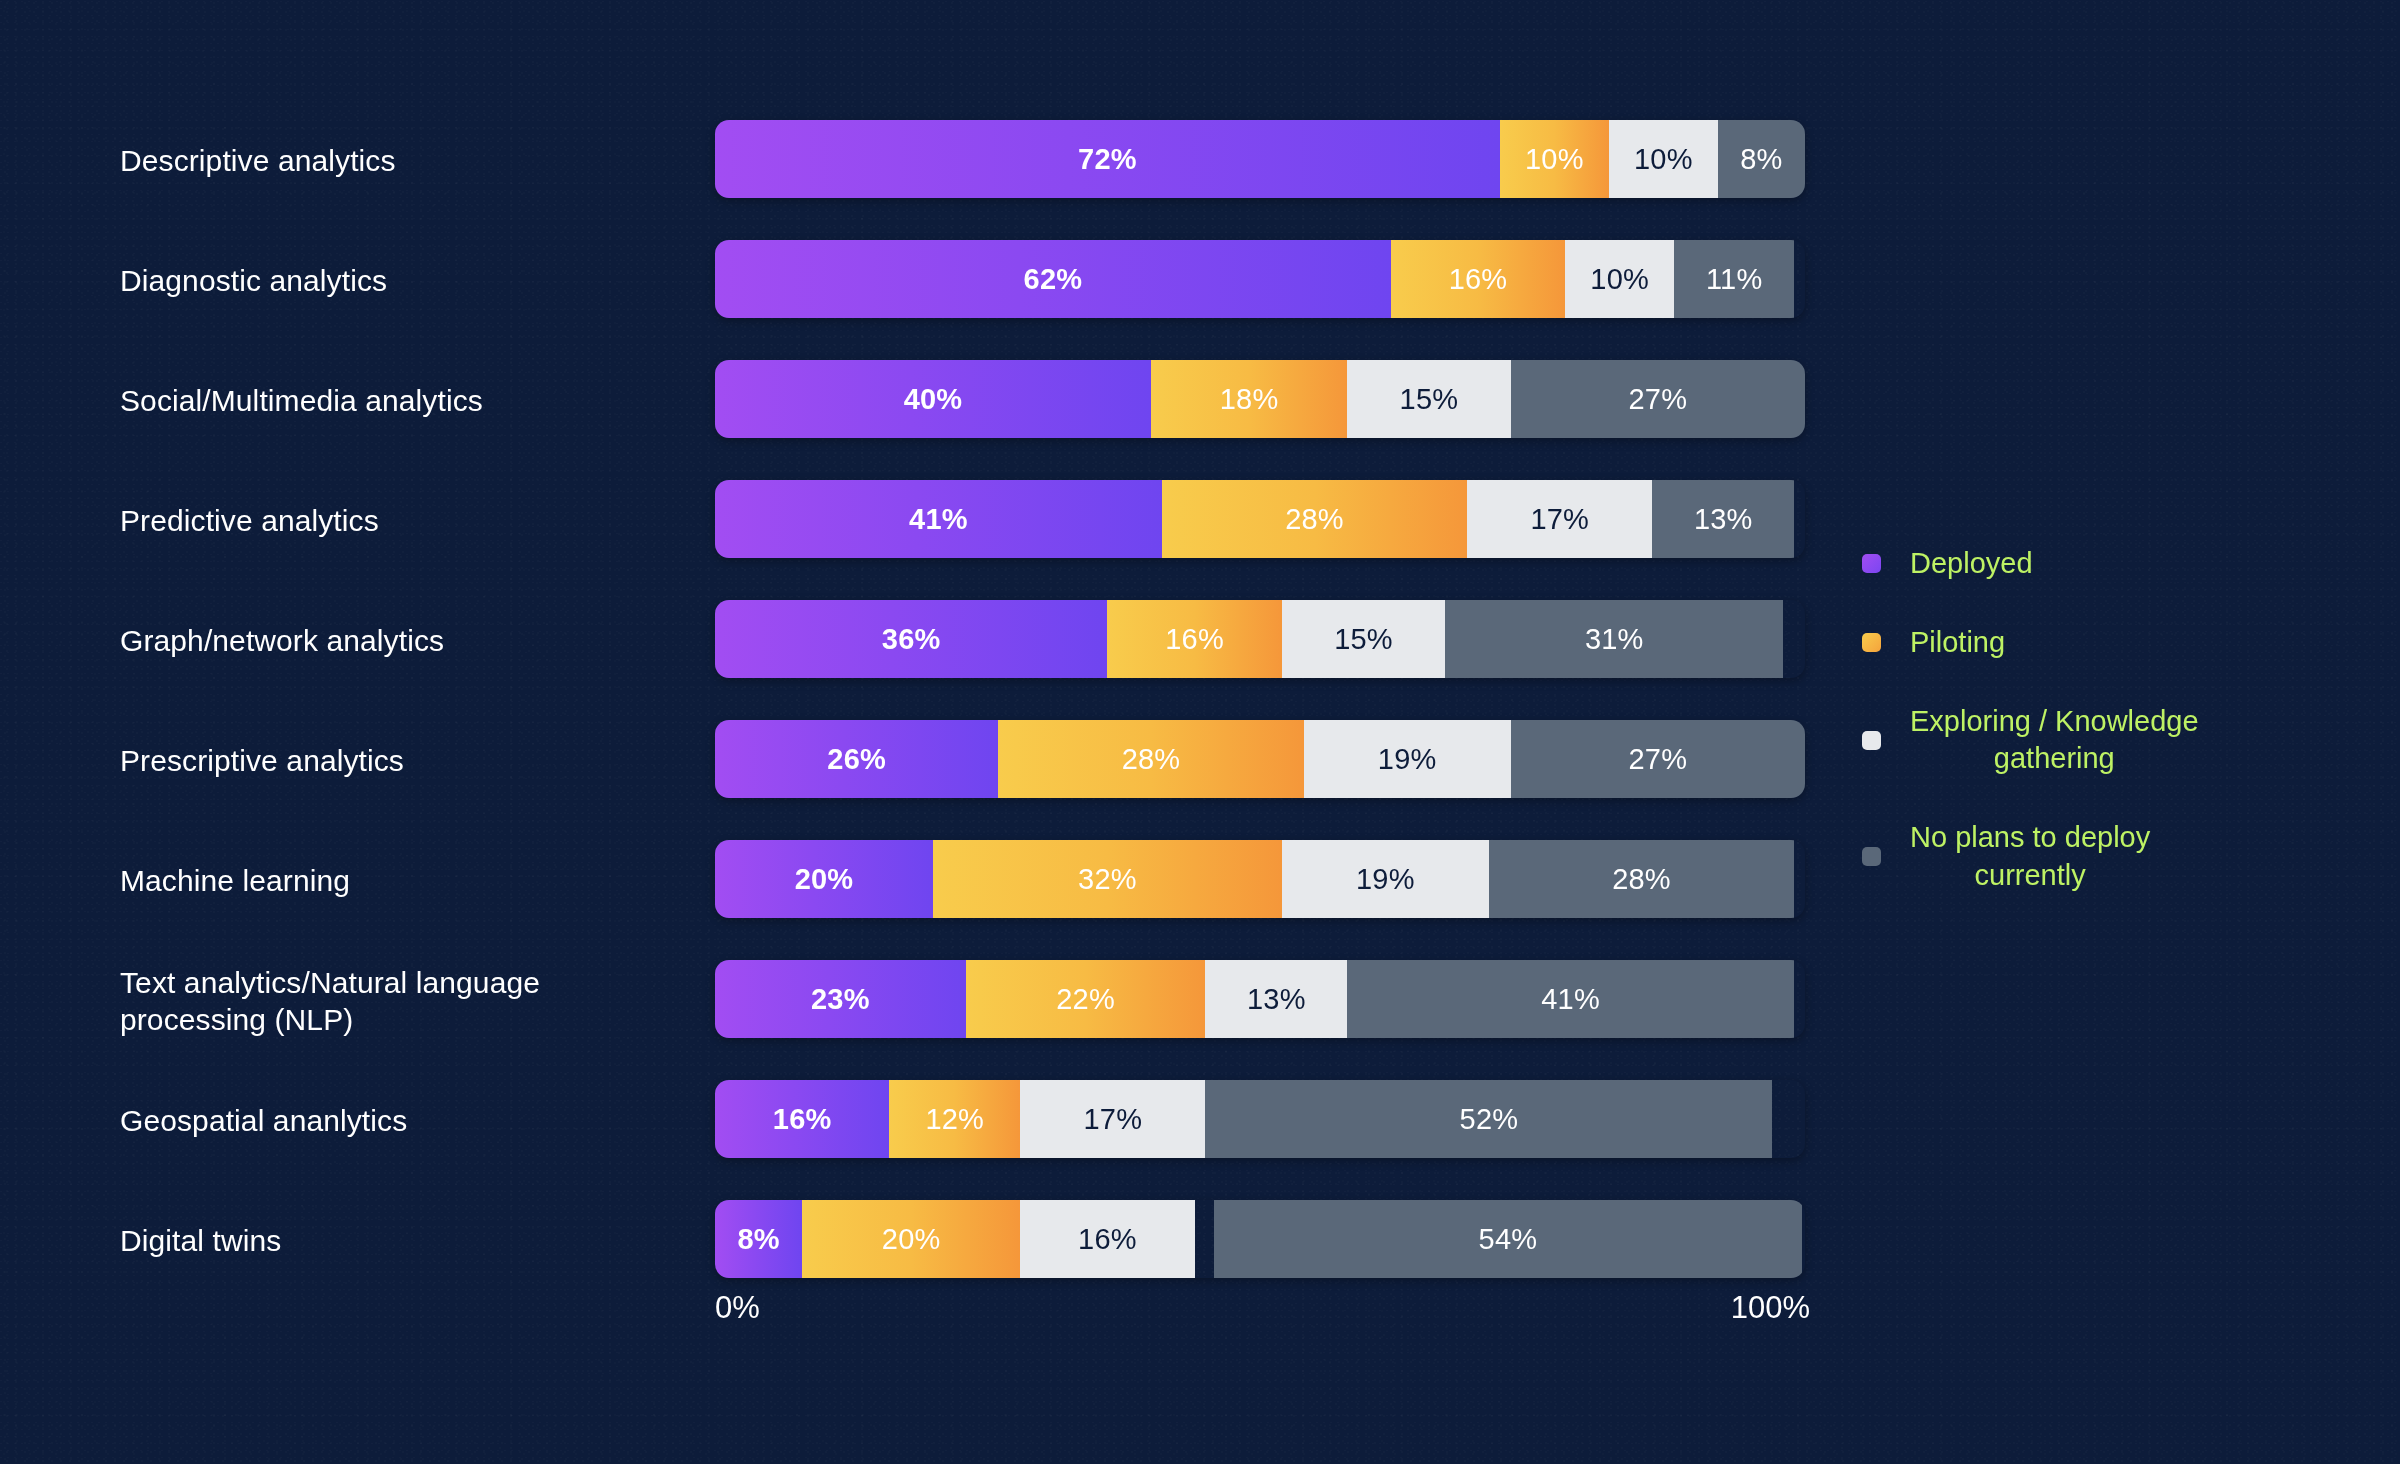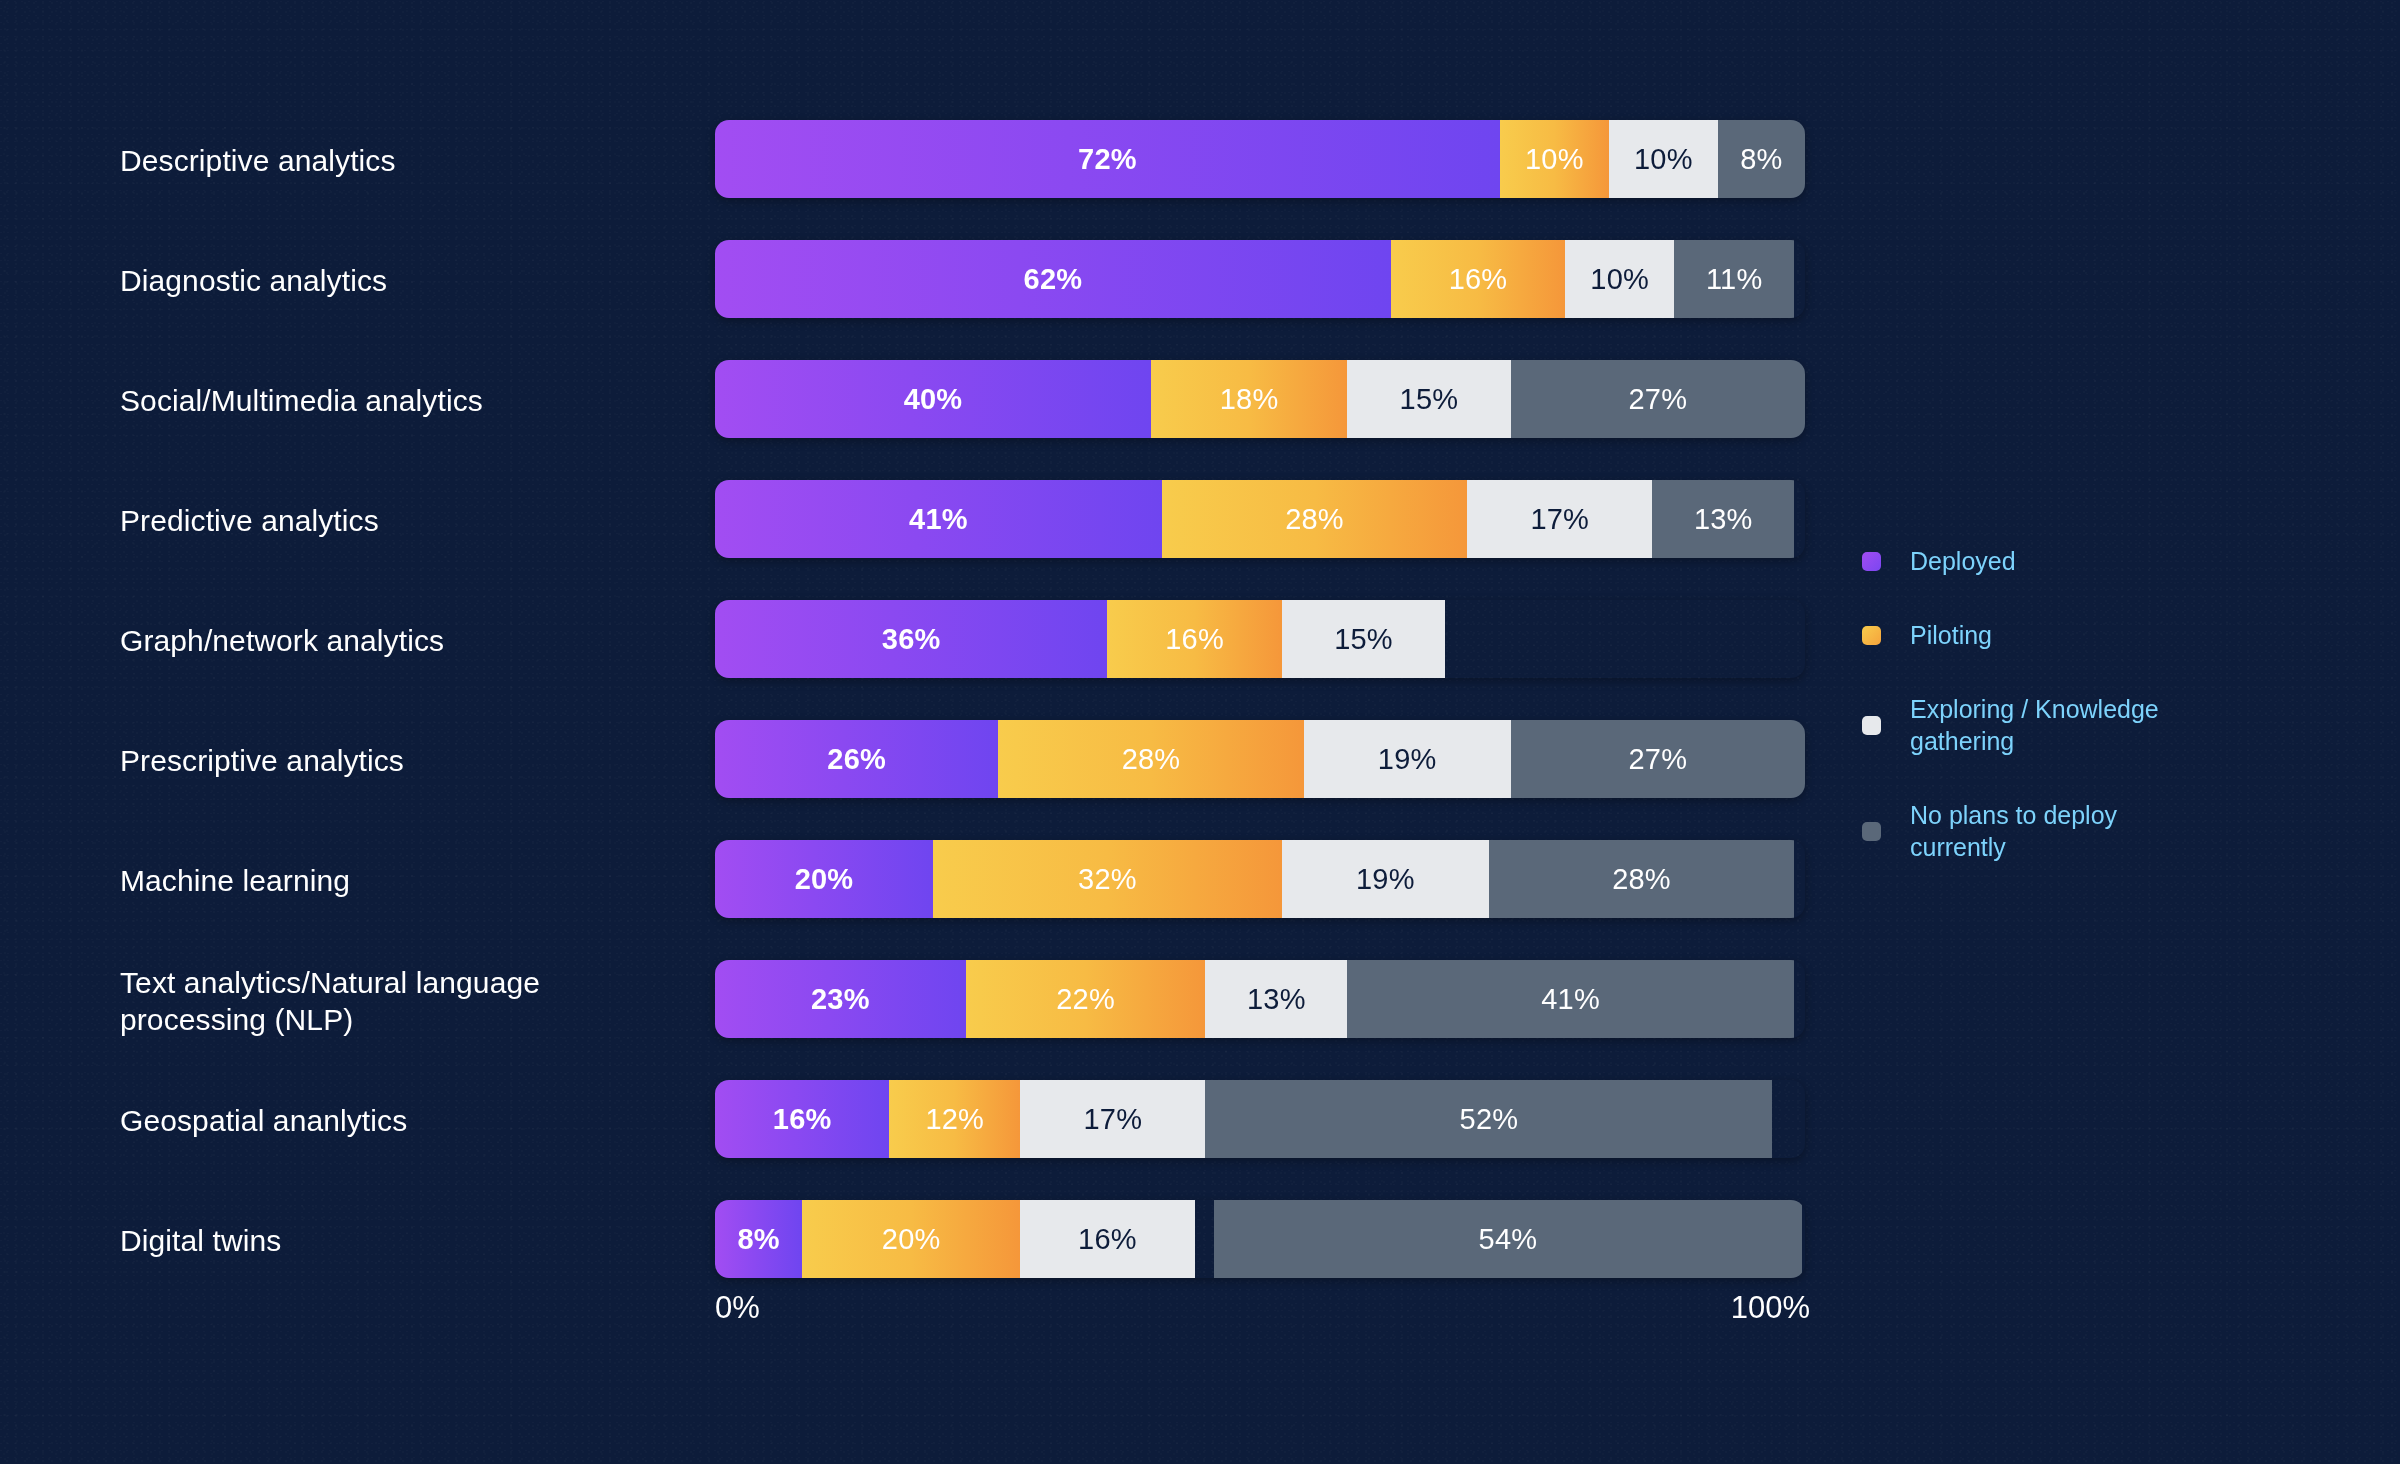--- a/index.html
+++ b/index.html
@@ -134,24 +134,25 @@
   .legend-swatch.piloting {
     background-image: linear-gradient(135deg, #f8cc4c 0%, #f5a33c 100%);
   }
   .legend-swatch.exploring {
     background-color: #e7e9ec;
   }
   .legend-swatch.noplans {
     background-color: #5a6879;
   }
   .legend-label {
-    font-size: 25px;
+    font-size: 29px;
     line-height: 1.28;
-    color: #7dd3fc;
+    color: #bef264;
     white-space: pre-line;
+    text-align: center;
   }
 </style>
 </head>
 <body>
 
 <div id="chart-root">
 
   <div class="rows-area">
       <div class="bar-row">
         <div class="cat-label">Descriptive analytics</div>
@@ -188,20 +189,21 @@
           <div class="seg exploring" style="width: 17%;">17%</div>
           <div class="seg noplans" style="width: 13%;">13%</div>
         </div>
       </div>
       <div class="bar-row">
         <div class="cat-label">Graph/network analytics</div>
         <div class="bar-track">
           <div class="seg deployed" style="width: 36%;">36%</div>
           <div class="seg piloting" style="width: 16%;">16%</div>
           <div class="seg exploring" style="width: 15%;">15%</div>
+          <div class="seg noplans" style="width: 31%;">31%</div>
         </div>
       </div>
       <div class="bar-row">
         <div class="cat-label">Prescriptive analytics</div>
         <div class="bar-track">
           <div class="seg deployed" style="width: 26%;">26%</div>
           <div class="seg piloting" style="width: 28%;">28%</div>
           <div class="seg exploring" style="width: 19%;">19%</div>
           <div class="seg noplans" style="width: 27%;">27%</div>
         </div>

